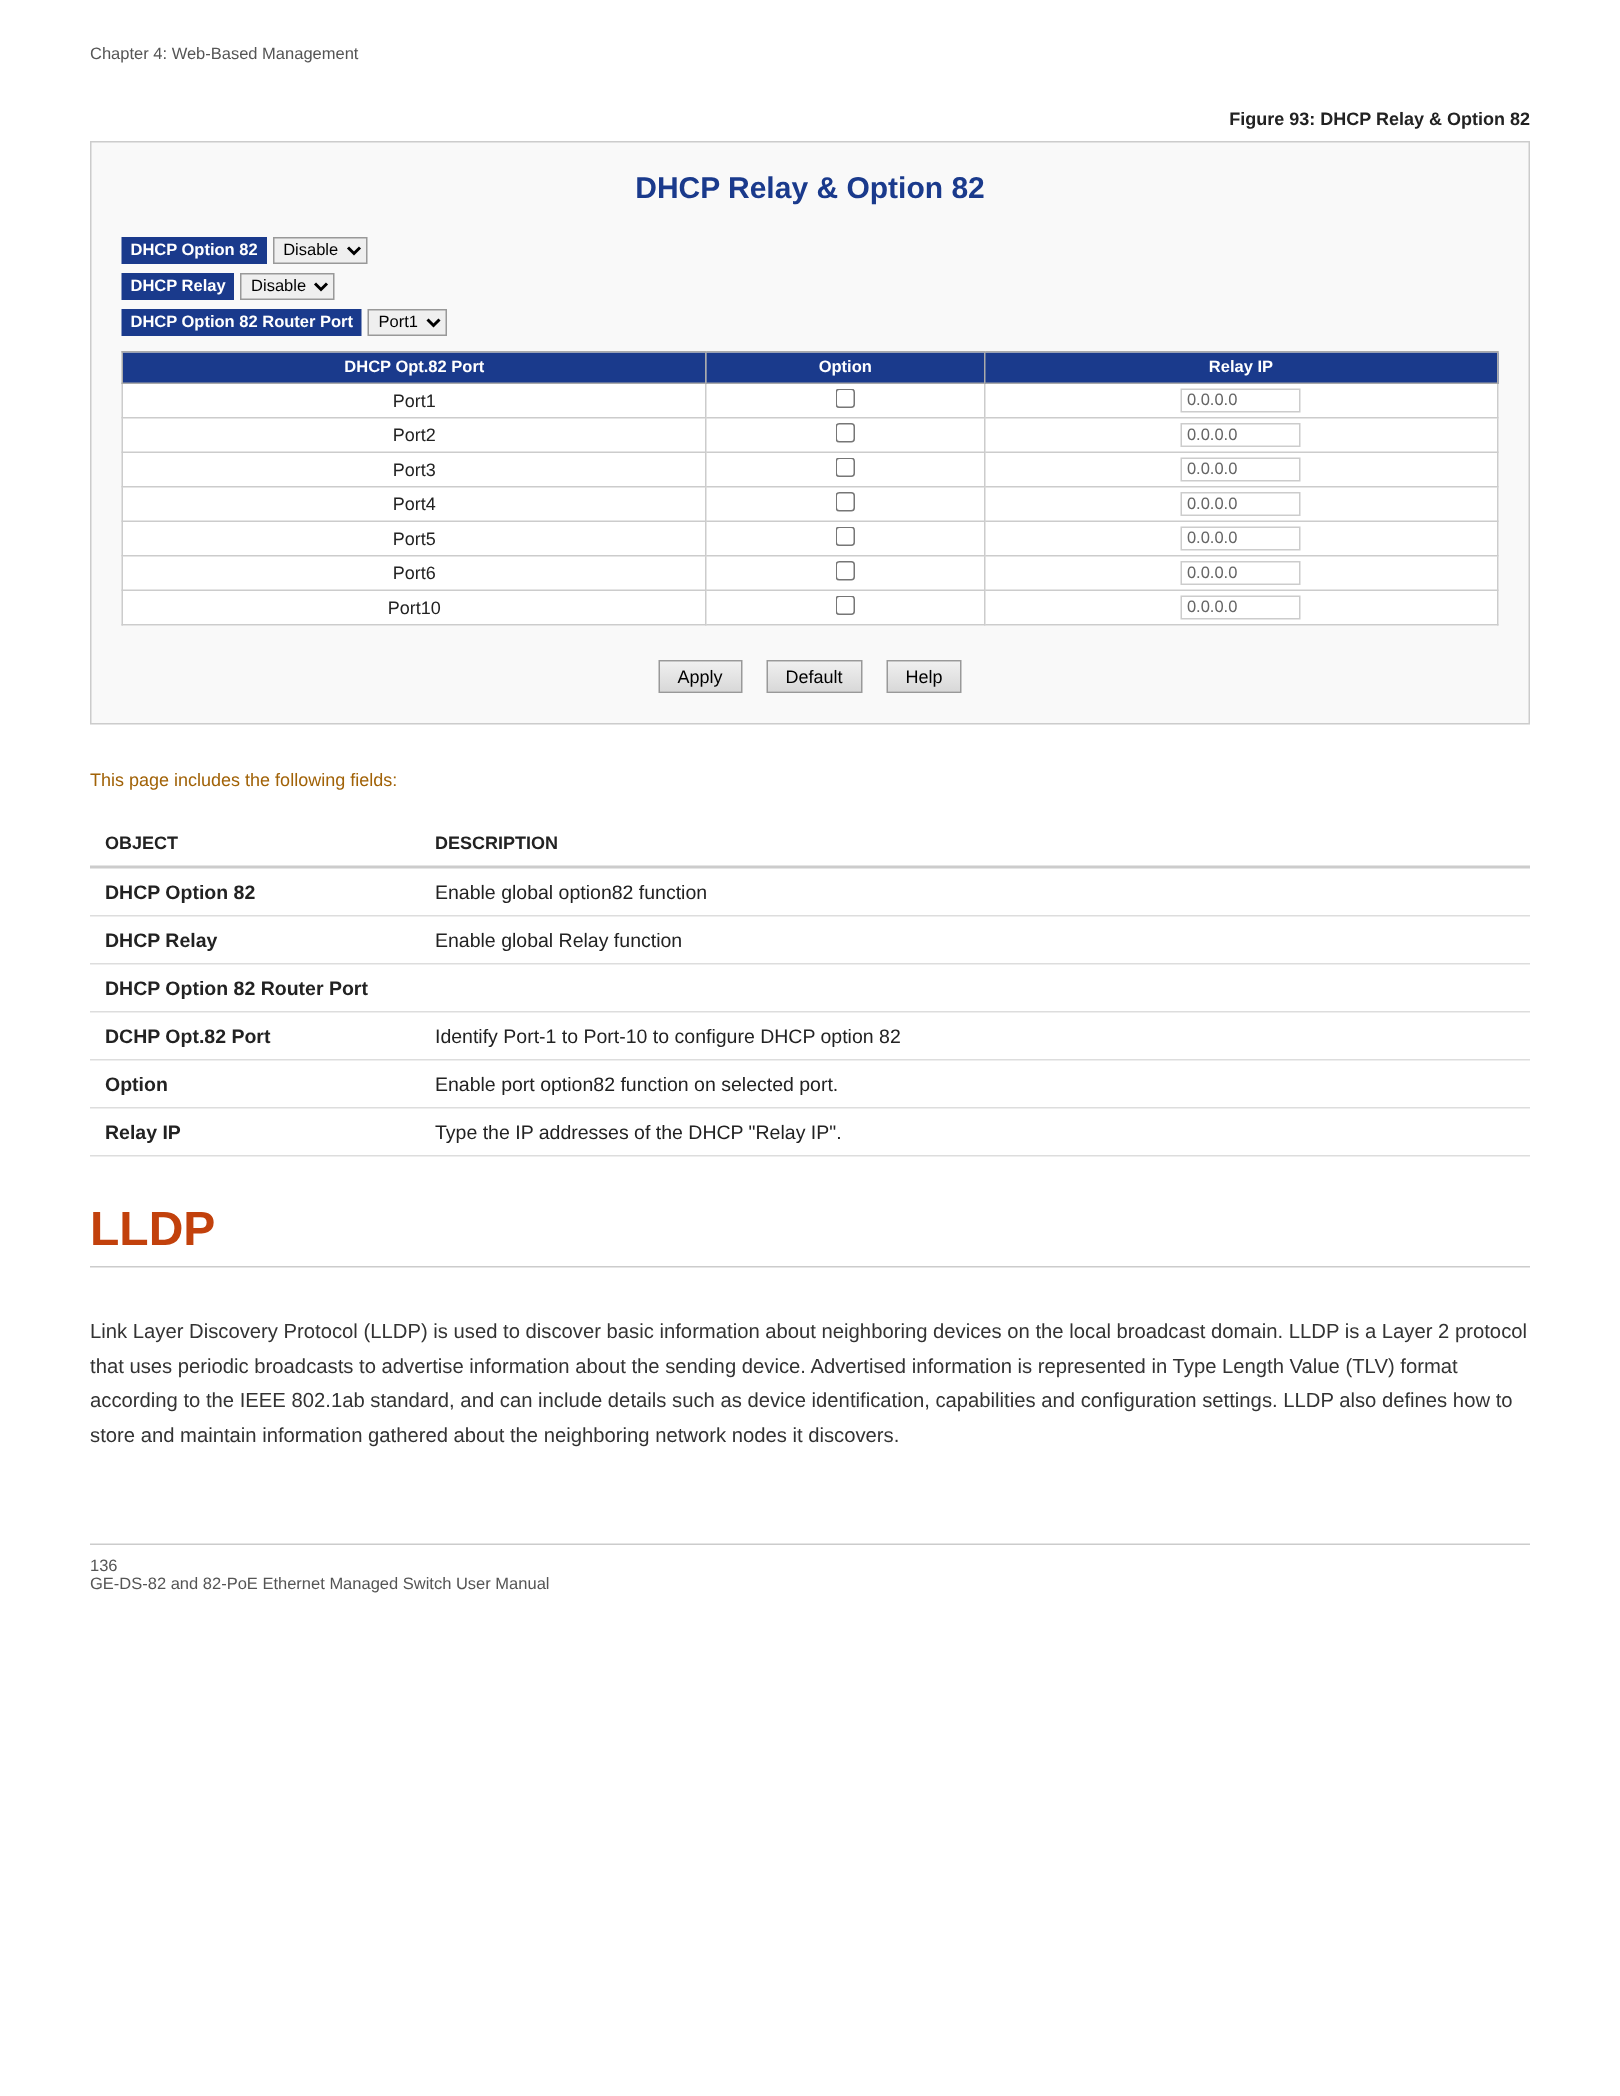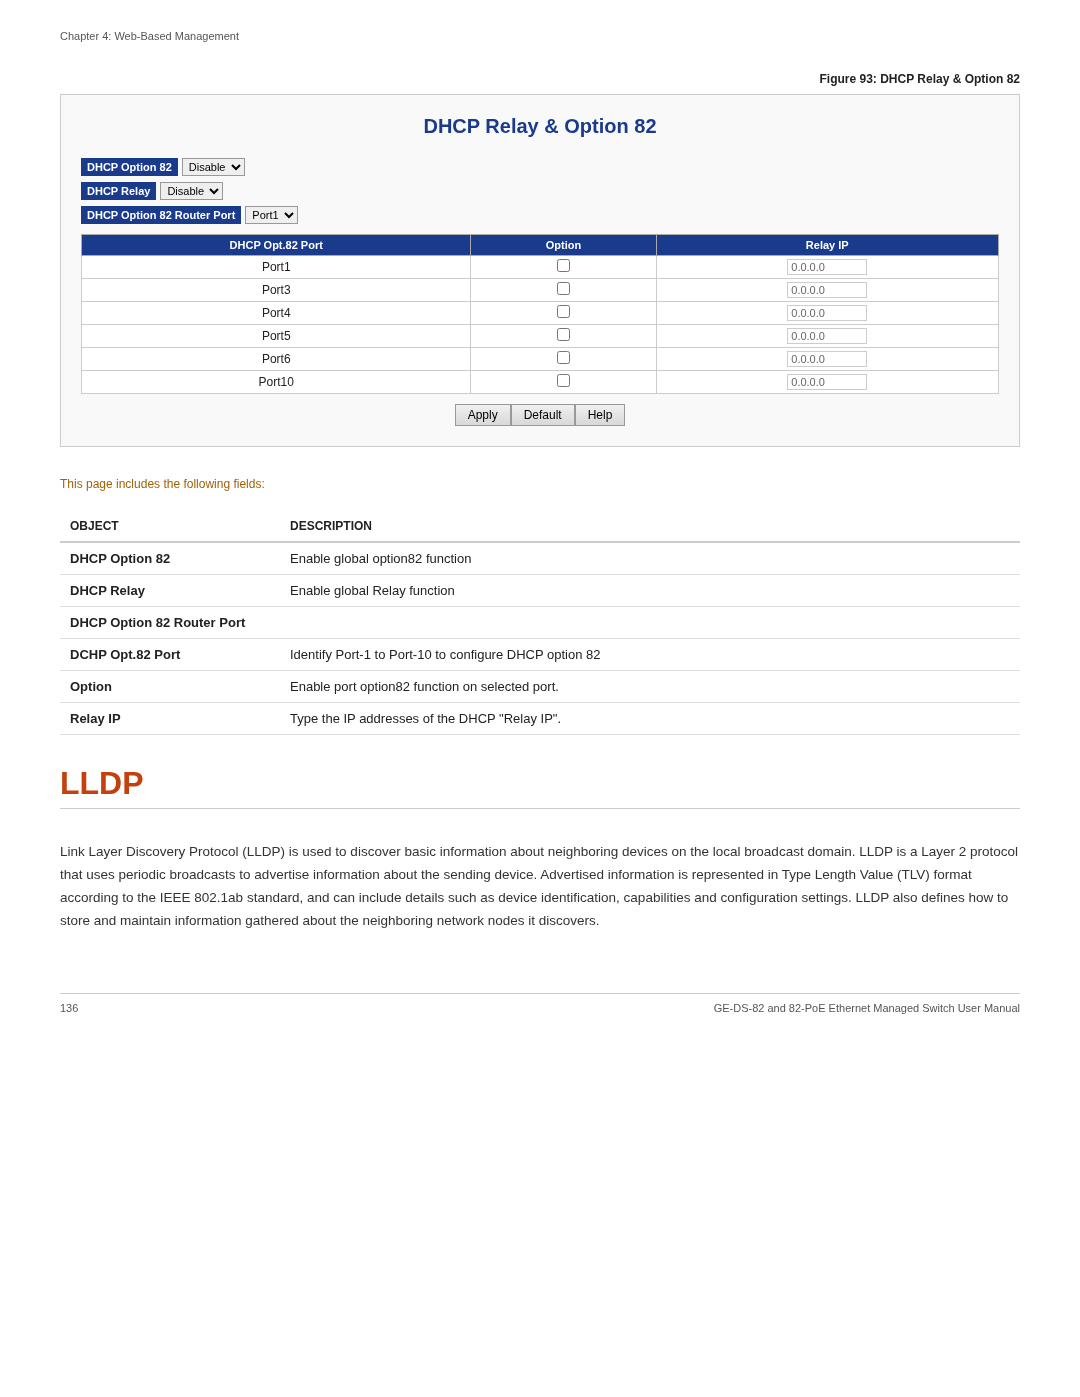--- a/index.html
+++ b/index.html
@@ -52,21 +52,21 @@
     }
     .form-select {
       font-size: 11px;
       padding: 1px 2px;
       border: 1px solid #999;
     }
     .port-table {
       width: 100%;
       border-collapse: collapse;
       margin-top: 10px;
-      margin-bottom: 10px;
+      margin-bottom: 23px;
     }
     .port-table th {
       background: #1a3a8c;
       color: #fff;
       font-size: 11px;
       font-weight: bold;
       padding: 4px 8px;
       text-align: center;
       border: 1px solid #aaa;
     }
@@ -88,21 +88,21 @@
       padding: 1px 3px;
       color: #666;
     }
     .relay-ip-col {
       text-align: left;
       padding-left: 8px;
     }
     .button-row {
       display: flex;
       justify-content: center;
-      gap: 0;
+      gap: 16px;
       margin-top: 6px;
     }
     .btn {
       padding: 3px 12px;
       font-size: 12px;
       border: 1px solid #999;
       background: #e8e8e8;
       cursor: pointer;
       background: linear-gradient(to bottom, #f0f0f0, #d8d8d8);
     }
@@ -151,20 +151,21 @@
       margin-top: 32px;
     }
     .page-footer {
       display: flex;
       justify-content: space-between;
       font-size: 11px;
       color: #555;
       margin-top: 60px;
       border-top: 1px solid #ccc;
       padding-top: 8px;
+      flex-direction: column;
     }
   </style>
 </head>
 <body>
 
 <div class="chapter-header">Chapter 4: Web-Based Management</div>
 
 <div class="figure-label">Figure 93: DHCP Relay &amp; Option 82</div>
 
 <div class="figure-container">
@@ -199,20 +200,25 @@
     <thead>
       <tr>
         <th>DHCP Opt.82 Port</th>
         <th>Option</th>
         <th>Relay IP</th>
       </tr>
     </thead>
     <tbody id="port-tbody">
     <tr>
           <td>Port1</td>
+          <td><input type="checkbox" style=""></td>
+          <td class="relay-ip-col"><input type="text" value="0.0.0.0" style=""></td>
+        </tr>
+        <tr>
+          <td>Port2</td>
           <td><input type="checkbox" style=""></td>
           <td class="relay-ip-col"><input type="text" value="0.0.0.0" style=""></td>
         </tr>
         <tr>
           <td>Port3</td>
           <td><input type="checkbox" style=""></td>
           <td class="relay-ip-col"><input type="text" value="0.0.0.0" style=""></td>
         </tr>
         <tr>
           <td>Port4</td>

